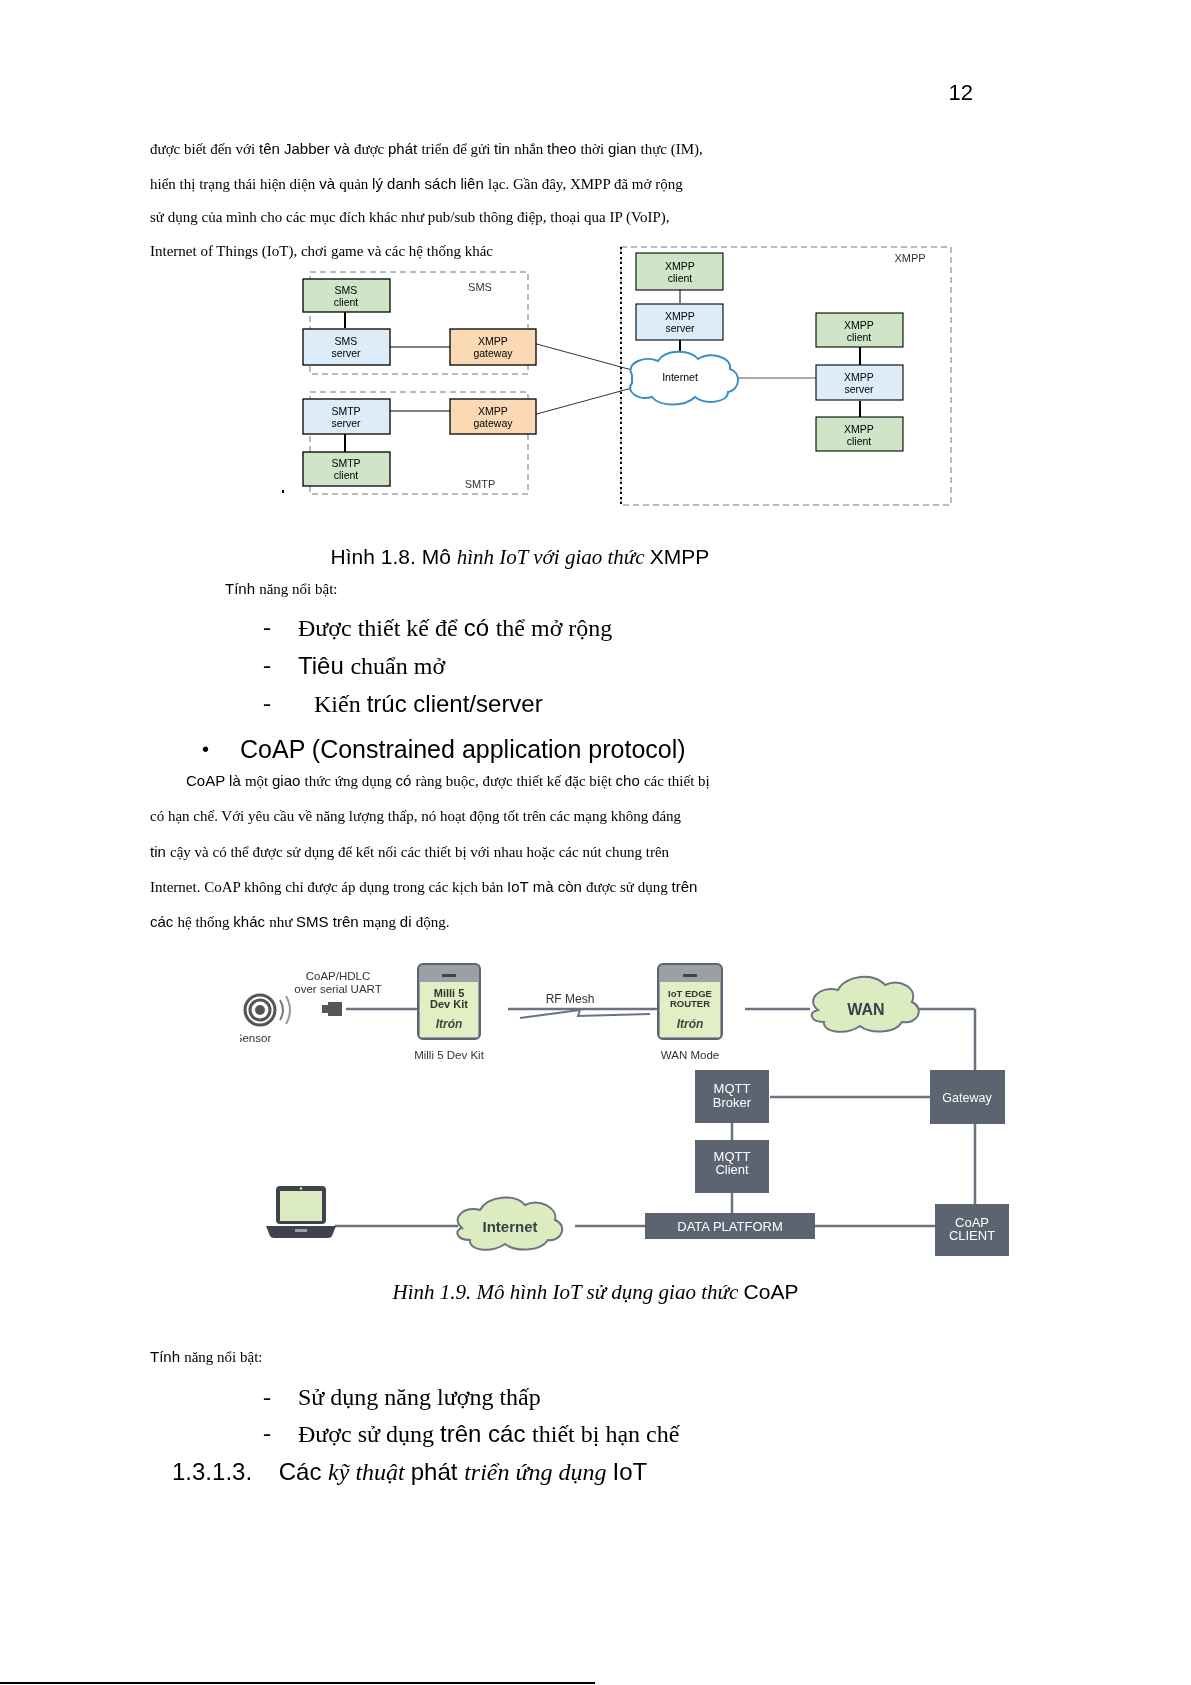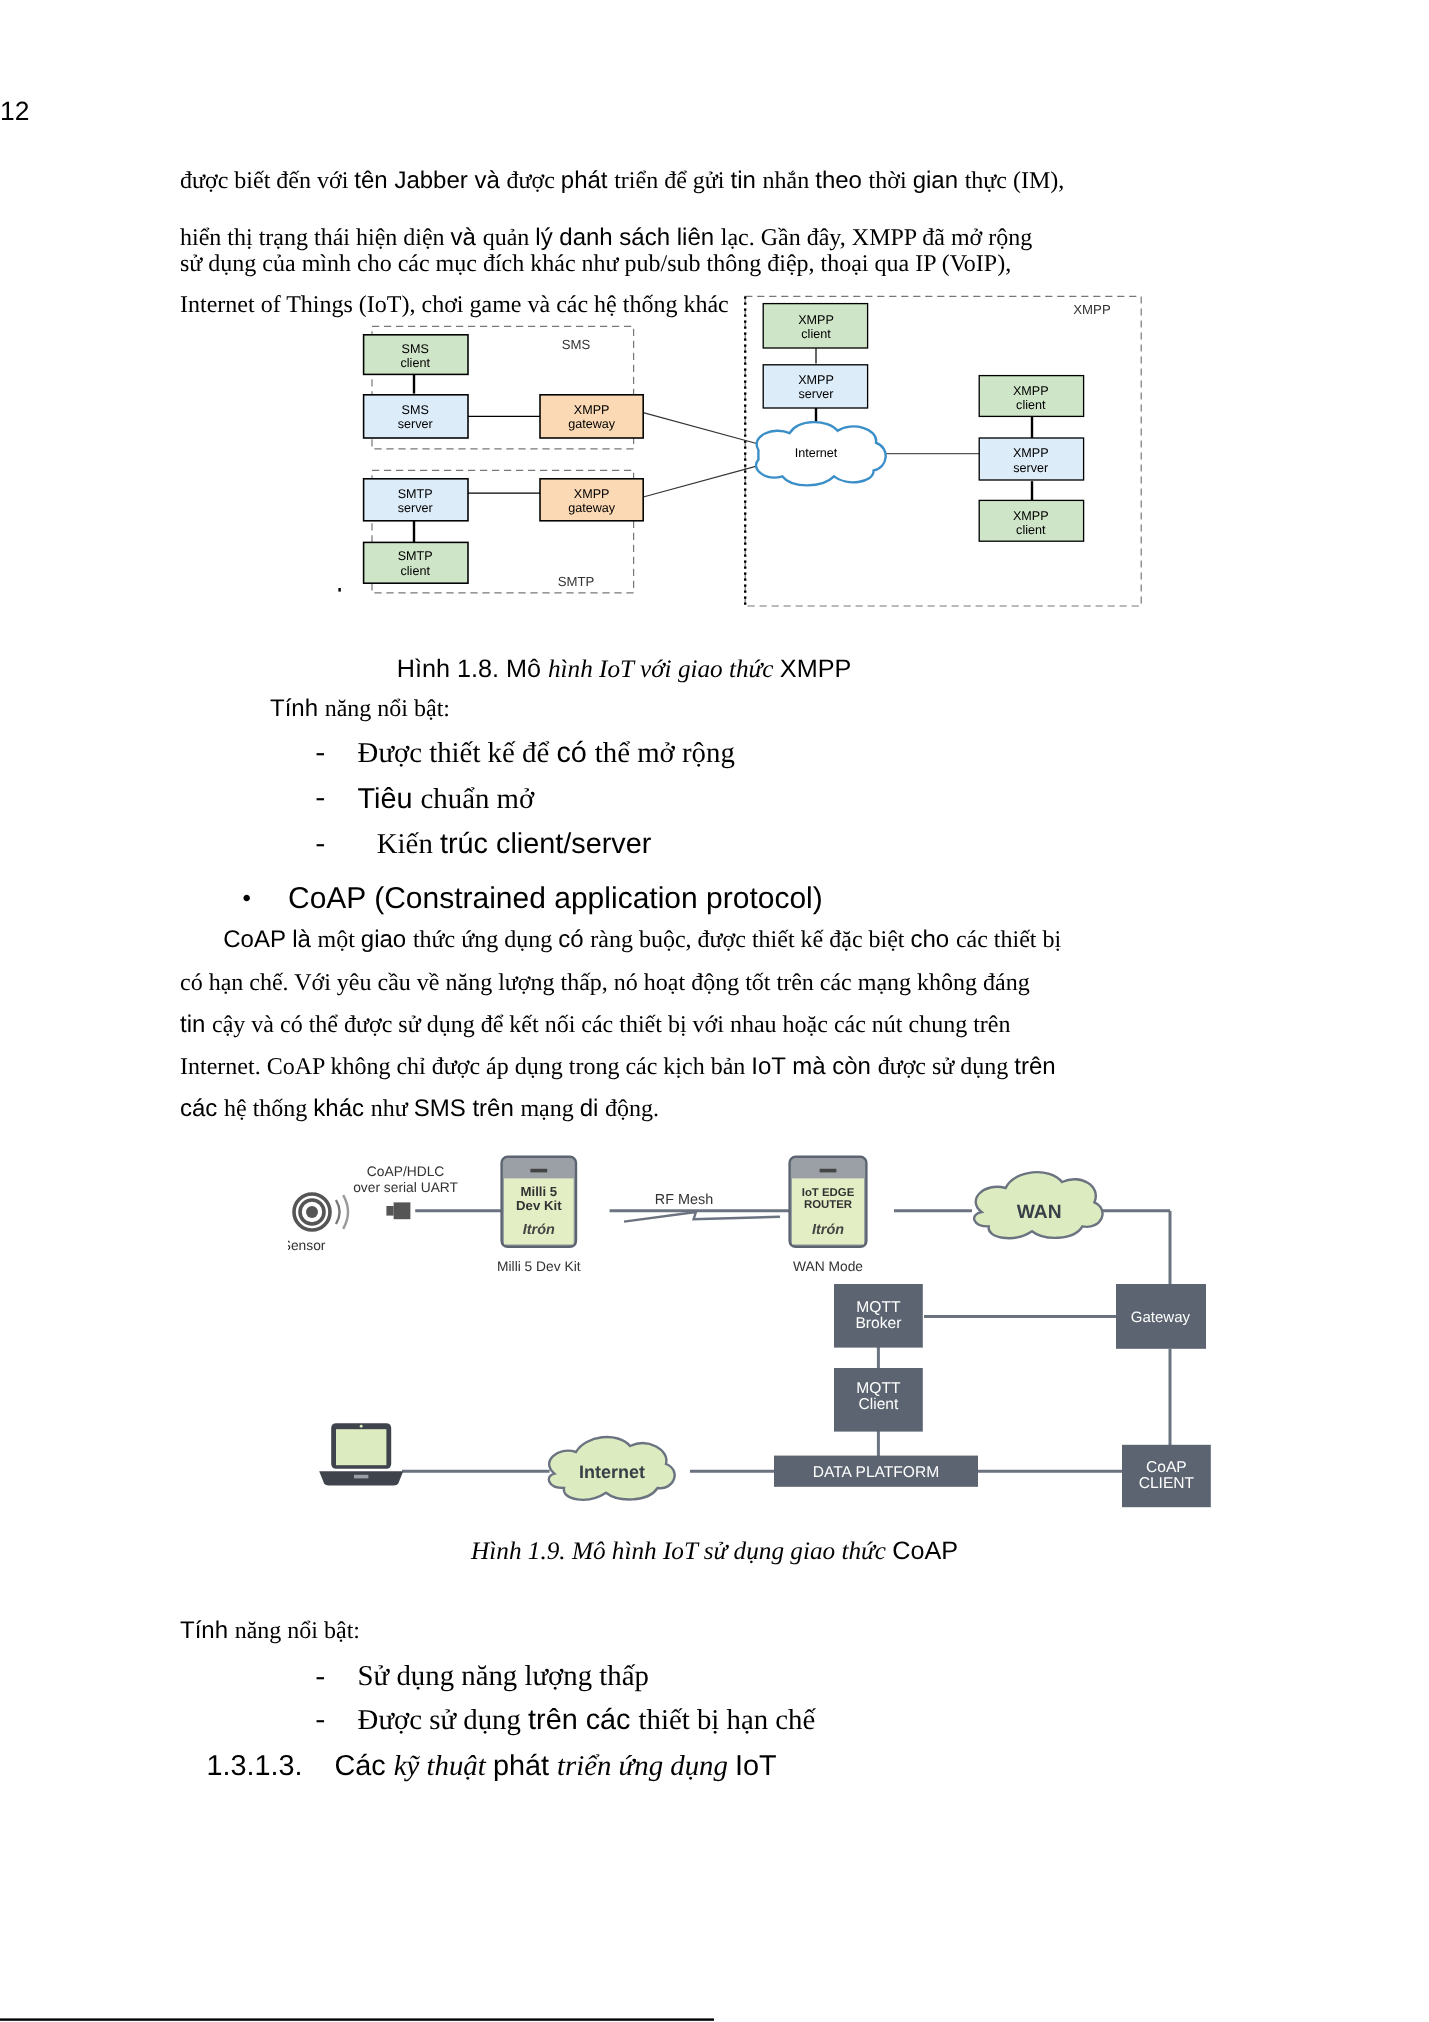--- a/index.html
+++ b/index.html
@@ -2,35 +2,35 @@
 <html><head>
 <meta charset="utf-8">
 <style>
   html, body { margin:0; padding:0; background:#fff; }
   body { width:1191px; height:1685px; position:relative; overflow:hidden; color:#000;
          font-family:"Liberation Serif", serif; }
   .sans { font-family:"Liberation Sans", sans-serif; }
   .it { font-style:italic; }
   .bi { font-style:italic; font-weight:normal; }
   .abs { position:absolute; white-space:nowrap; }
-  .pnum { left:0; width:973px; top:80px; text-align:left; font-size:22px; }
-  .para { left:150px; font-size:20px; }
+  .pnum { left:0; width:973px; top:80px; text-align:right; font-size:22px; }
+  .para { left:150px; font-size:15px; }
   .cap { font-size:21px; }
   .bullet-line { font-size:24px; }
   .footline { position:absolute; left:0; top:1682px; width:595px; height:2px; background:#000; }
   svg text { font-family:"Liberation Sans", sans-serif; }
 </style>
 </head>
 <body>
 
 <div class="abs pnum sans">12</div>
 
 <div>
   <div class="abs para rich" style="top:140px;"><span>được biết đến với </span><span class="sans">tên Jabber và </span><span>được </span><span class="sans">phát </span><span>triển để gửi </span><span class="sans">tin </span><span>nhắn </span><span class="sans">theo </span><span>thời </span><span class="sans">gian </span><span>thực (IM),</span></div>
-  <div class="abs para rich" style="top:175px;margin-top:12px;"><span>hiển thị trạng thái hiện diện </span><span class="sans">và </span><span>quản </span><span class="sans">lý danh sách liên </span><span>lạc. Gần đây, XMPP đã mở rộng</span></div>
+  <div class="abs para rich" style="top:175px;"><span>hiển thị trạng thái hiện diện </span><span class="sans">và </span><span>quản </span><span class="sans">lý danh sách liên </span><span>lạc. Gần đây, XMPP đã mở rộng</span></div>
   <div class="abs para rich" style="top:209px;"><span>sử dụng của mình cho các mục đích khác như pub/sub thông điệp, thoại qua IP (VoIP),</span></div>
   <div class="abs para rich" style="top:243px;"><span>Internet of Things (IoT), chơi game và các hệ thống khác</span></div>
 </div>
 
 <svg class="abs" style="left:280px;top:245px;" width="720" height="300" viewBox="0 0 720 300">
 
   <rect x="30" y="27" width="218" height="102" fill="none" stroke="#777" stroke-dasharray="6,4"></rect>
   <text x="200" y="46" font-size="11" text-anchor="middle" fill="#333">SMS</text>
 
   <rect x="30" y="147" width="218" height="102" fill="none" stroke="#777" stroke-dasharray="6,4"></rect>

